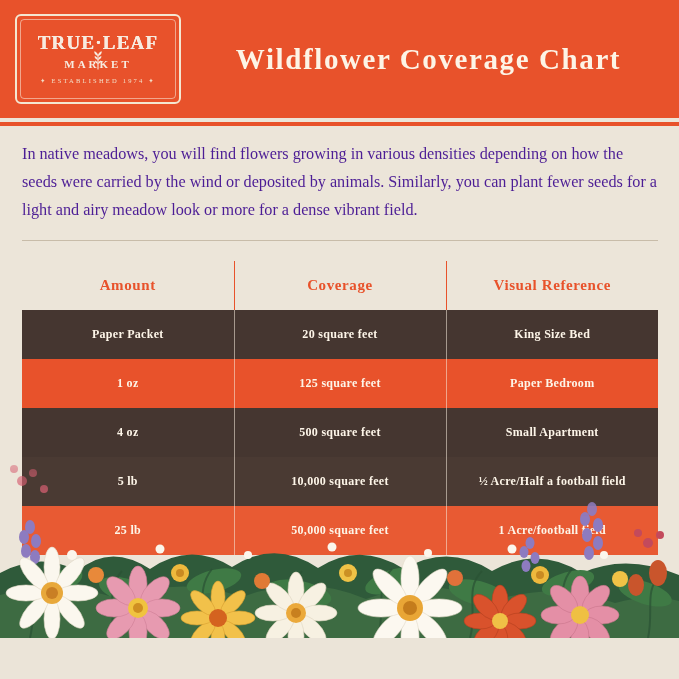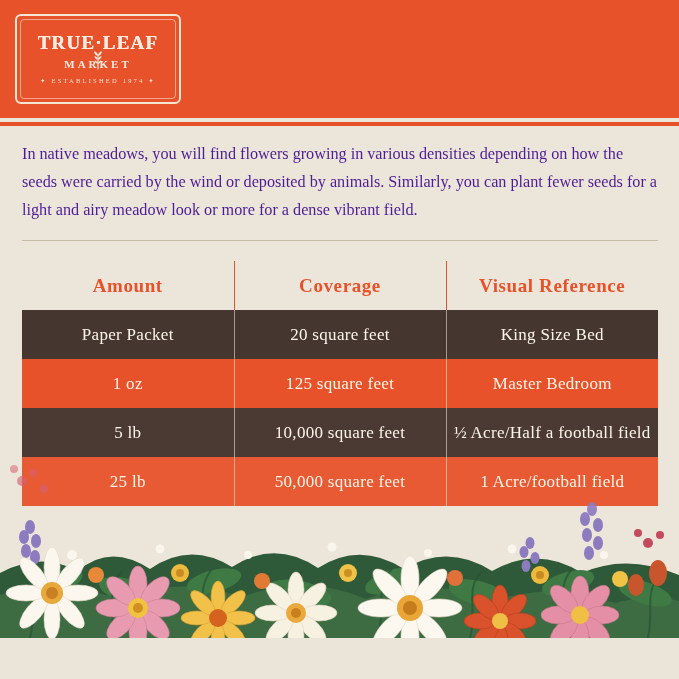--- a/index.html
+++ b/index.html
@@ -139,30 +139,30 @@
   .table col.c3 { width: 212px; }
   .table th, .table td {
     height: 47px;
     text-align: center;
     vertical-align: middle;
     font-family: "Liberation Serif", serif;
   }
   .table thead th {
     color: #e8522b;
     font-weight: bold;
-    font-size: 19px;
+    font-size: 15px;
     letter-spacing: 0.6px;
     background: transparent;
     border-right: 1px solid #e8522b;
   }
   .table thead th:last-child { border-right: none; }
   .table tbody td {
     color: #fdf5e8;
-    font-weight: normal;
-    font-size: 17px;
+    font-weight: bold;
+    font-size: 12px;
     letter-spacing: 0.3px;
     border-right: 1px solid rgba(245,235,220,0.55);
   }
   .table tbody td:last-child { border-right: none; }
   .table tbody tr.dark td { background: #453630; }
   .table tbody tr.light td { background: #e8522b; }
 
   
   .row-fade-5 td { background: #4a3a33 !important; margin-top: 9px; }
   .row-fade-6 td { background: #e85a33 !important; }
@@ -203,20 +203,21 @@
               <path d="M7 14 C4.6 13.3 3.8 11.9 4.1 10.5 C5.6 10.9 6.7 12 7 14 Z" fill="#f7ece0" stroke="none"></path>
               <path d="M7 14 C9.4 13.3 10.2 11.9 9.9 10.5 C8.4 10.9 7.3 12 7 14 Z" fill="#f7ece0" stroke="none"></path>
             </g>
           </svg>
         </span>
         <div class="logo-market">MARKET</div>
         <div class="logo-est">✦ ESTABLISHED 1974 ✦</div>
       </div>
     </div>
 
+    <div class="header-title">Wildflower Coverage Chart</div>
   </div>
   <div class="header-rule"></div>
 
   <div class="intro">In native meadows, you will find flowers growing in various densities depending on how the seeds were carried by the wind or deposited by animals. Similarly, you can plant fewer seeds for a light and airy meadow look or more for a dense vibrant field.</div>
   <div class="divider"></div>
 
   <table class="table">
     <colgroup>
         <col class="c1">
         <col class="c2">
@@ -231,21 +232,26 @@
     </thead>
     <tbody>
       <tr class="dark">
         <td>Paper Packet</td>
         <td>20 square feet</td>
         <td>King Size Bed</td>
       </tr>
       <tr class="light">
         <td>1 oz</td>
         <td>125 square feet</td>
-        <td>Master Bedroom</td>
+        <td>Paper Bedroom</td>
+      </tr>
+      <tr class="dark">
+        <td>4 oz</td>
+        <td>500 square feet</td>
+        <td>Small Apartment</td>
       </tr>
       <tr class="dark row-fade-5">
         <td>5 lb</td>
         <td>10,000 square feet</td>
         <td>½ Acre/Half a football field</td>
       </tr>
       <tr class="light row-fade-6">
         <td>25 lb</td>
         <td>50,000 square feet</td>
         <td>1 Acre/football field</td>

